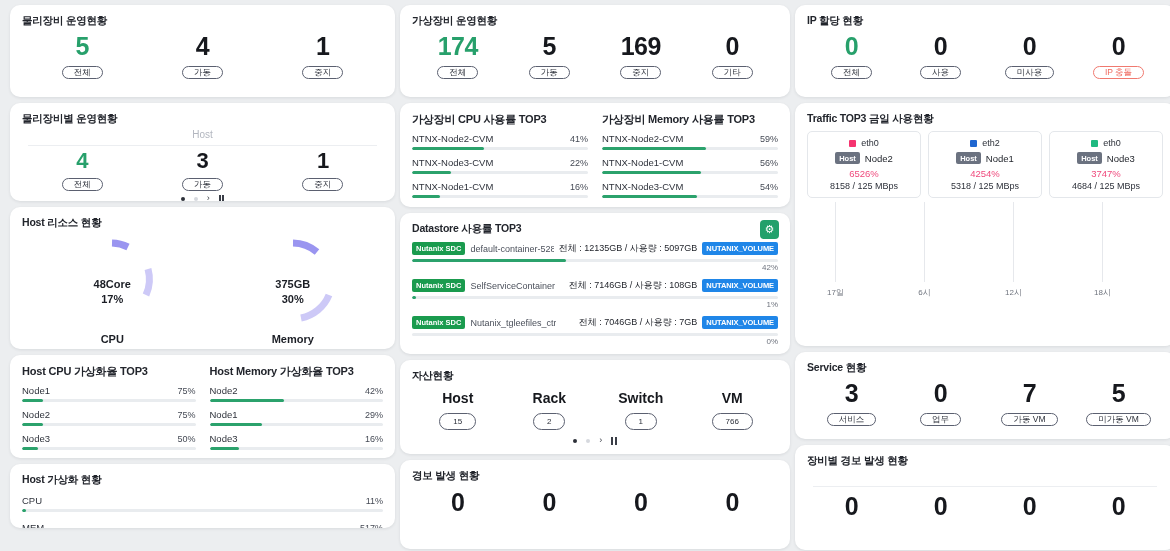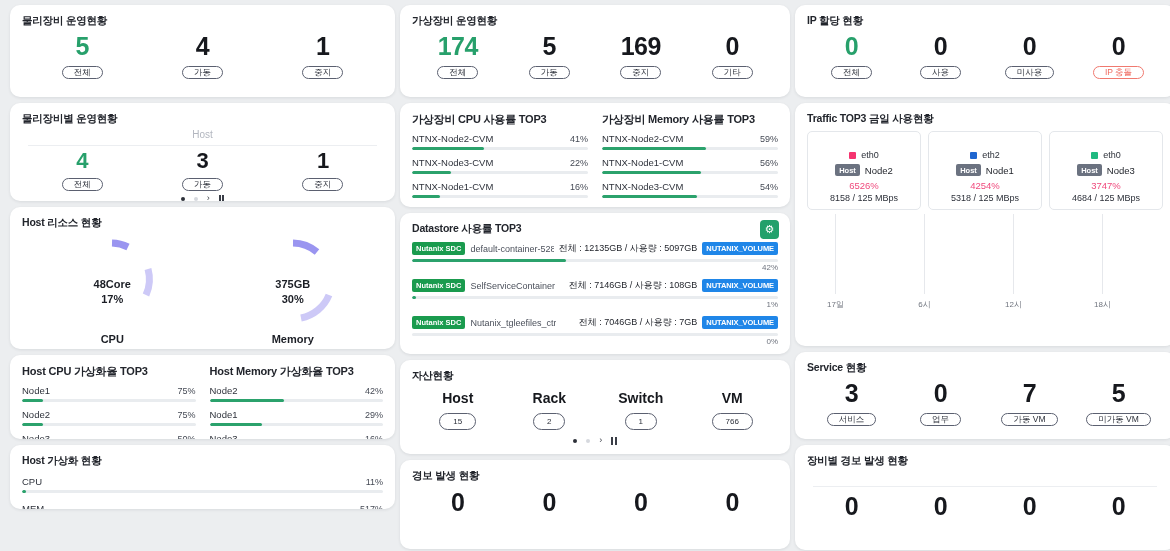--- a/index.html
+++ b/index.html
@@ -125,21 +125,21 @@
   .tag.vol { background: #1f86e8; letter-spacing: -0.1px; }
   .ds-name { color: #4b505b; font-size: 9px; white-space: nowrap; overflow: hidden; }
   .ds-cap { margin-left: auto; color: #23262d; font-size: 9px; white-space: nowrap; }
   .ds-bar-wrap { margin-top: 4px; }
   .ds-pct { text-align: right; font-size: 8px; color: #6e737e; margin-top: 1px; line-height: 9px; }
 
   
   .tcards { display: flex; gap: 7px; margin-top: 6px; }
   .tcard {
     flex: 1; border: 1px solid #e4e7eb; border-radius: 5px;
-    padding: 18px 4px 6px 4px; text-align: center;
+    padding: 6px 4px 6px 4px; text-align: center;
   }
   .t-if { font-size: 9px; color: #2d313a; display: flex; align-items: center; justify-content: center; gap: 5px; }
   .swatch { width: 7px; height: 7px; display: inline-block; border-radius: 1px; }
   .t-host { display: flex; align-items: center; justify-content: center; gap: 5px; margin-top: 4px; }
   .host-tag {
     background: #6b7280; color: #fff; font-size: 7.5px; font-weight: bold;
     border-radius: 2px; padding: 1.5px 4px; line-height: 9px;
   }
   .t-hostname { font-size: 9.5px; color: #23262d; }
   .t-pct { font-size: 9.5px; color: #ef4a7d; margin-top: 4px; }
@@ -231,21 +231,21 @@
           </svg>
           <div class="gauge-text">
             <div class="g1">375GB</div>
             <div class="g2">30%</div>
           </div>
           <div class="gauge-cap">Memory</div>
         </div>
       </div>
     </div>
 
-    <div class="panel" style="height:84px">
+    <div class="panel" style="height:103px">
       <div class="split">
         <div>
           <div class="sub-title">Host CPU 가상화율 TOP3</div>
           <div class="bar-item">
             <div class="bar-label">
                 <span>Node1</span>
                 <span class="v">75%</span>
               </div>
             <div class="track">
                 <div class="fill" style="width:12%"></div>

